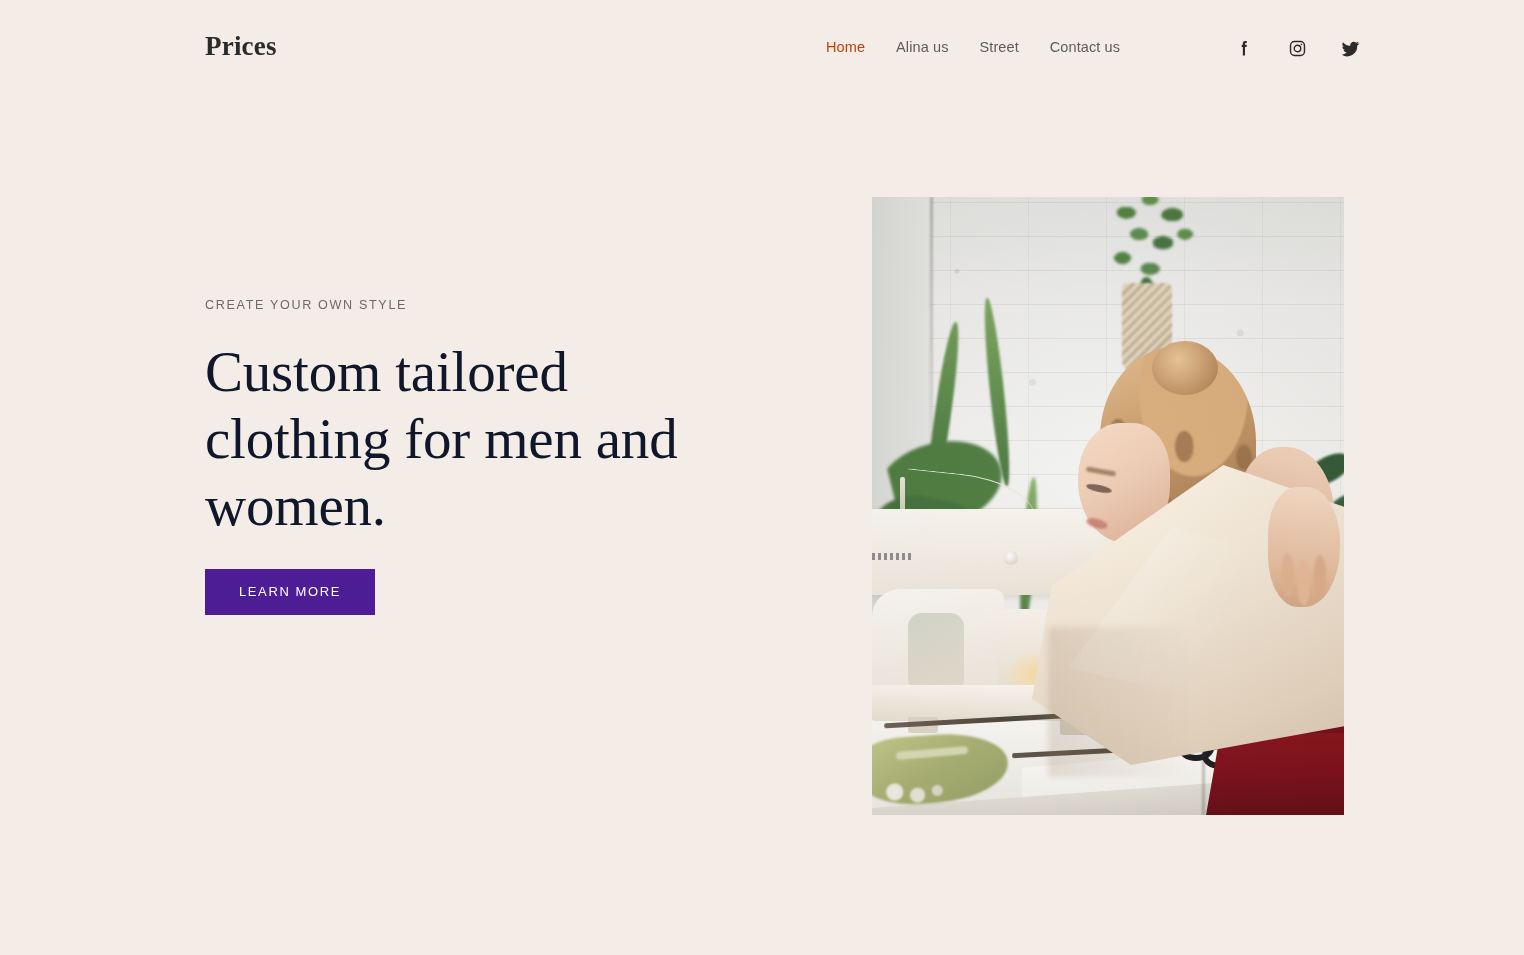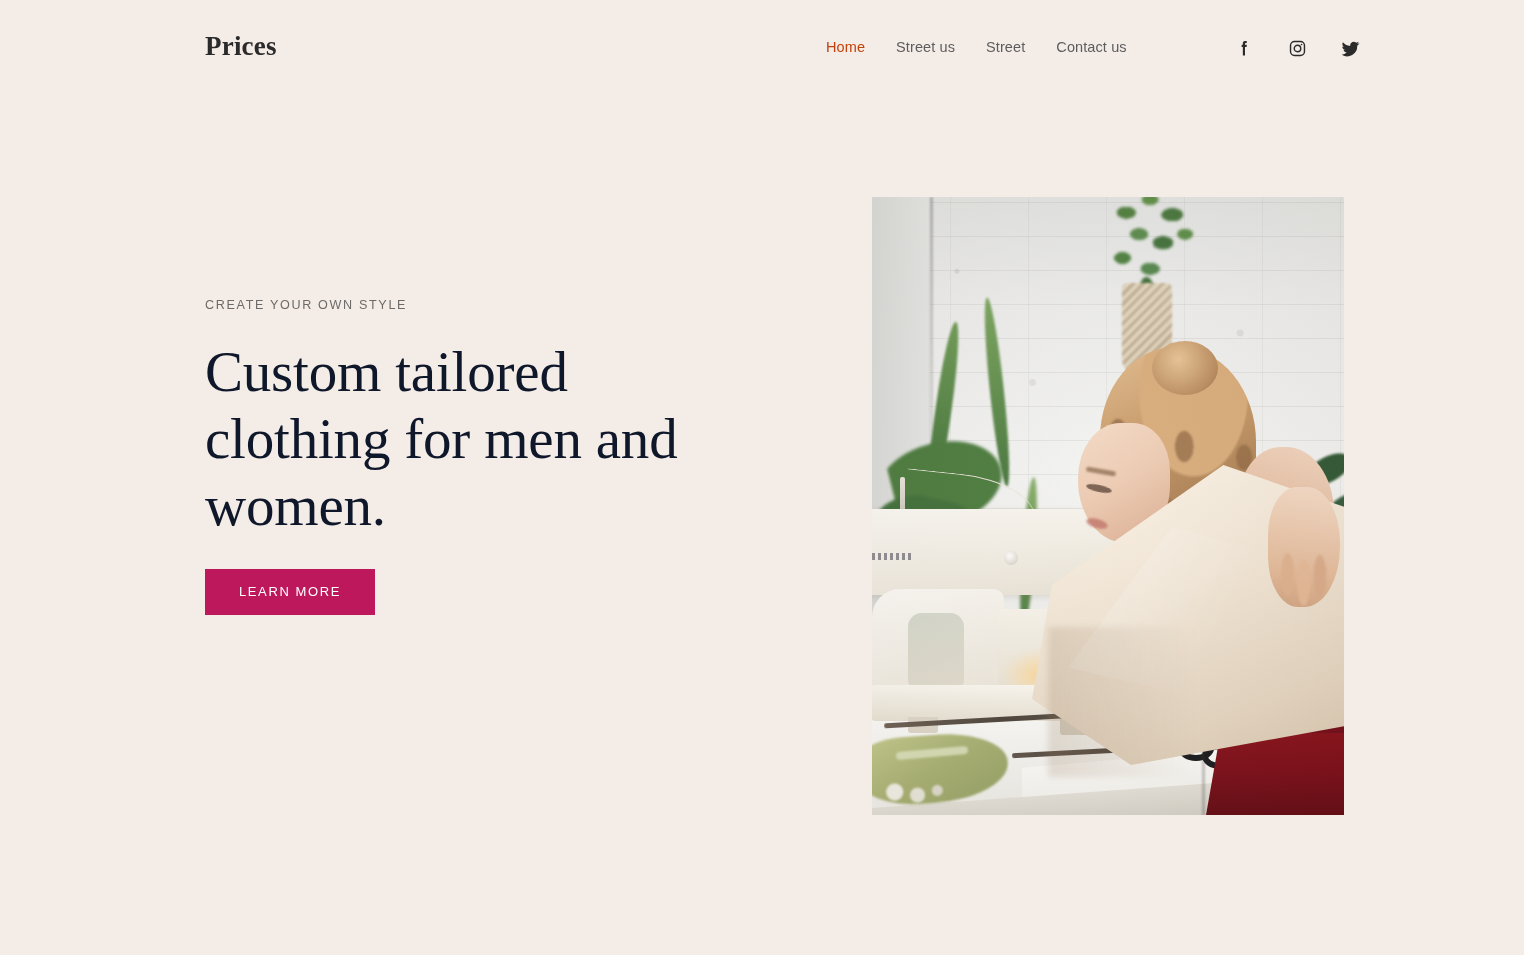--- a/index.html
+++ b/index.html
@@ -129,21 +129,21 @@
     margin-bottom: 40px;
     letter-spacing: 0.05px;
   }
 
   .cta-button {
     display: inline-flex;
     align-items: center;
     justify-content: center;
     width: 170px;
     height: 46px;
-    background: #be185d;
+    background: #4c1d95;
     color: #ffffff;
     font-size: 13px;
     letter-spacing: 1.6px;
     text-transform: uppercase;
     text-decoration: none;
     border: none;
     cursor: pointer;
     font-family: "Liberation Sans", sans-serif;
   }
 
@@ -712,21 +712,21 @@
 <body>
 
 <div class="page">
 
   <header class="site-header">
 
     <a class="brand" href="#">Prices</a>
 
     <nav class="main-nav">
       <a class="nav-link active" href="#">Home</a>
-      <a class="nav-link" href="#">Street us</a>
+      <a class="nav-link" href="#">Alina us</a>
       <a class="nav-link" href="#">Street</a>
       <a class="nav-link" href="#">Contact us</a>
     </nav>
 
     <div class="social-row">
       <a class="social-link" href="#" aria-label="Facebook">
         <svg width="20" height="20" viewBox="0 0 24 24" fill="currentColor" aria-hidden="true">
           <path d="M15.3 8.2h-2.1V6.9c0-.6.4-.8.7-.8h1.4V3.5h-2c-2.2 0-2.7 1.6-2.7 2.7v2H9.2v2.7h1.4V21h2.6v-10.1h2l.1-2.7z"></path>
         </svg>
       </a>

